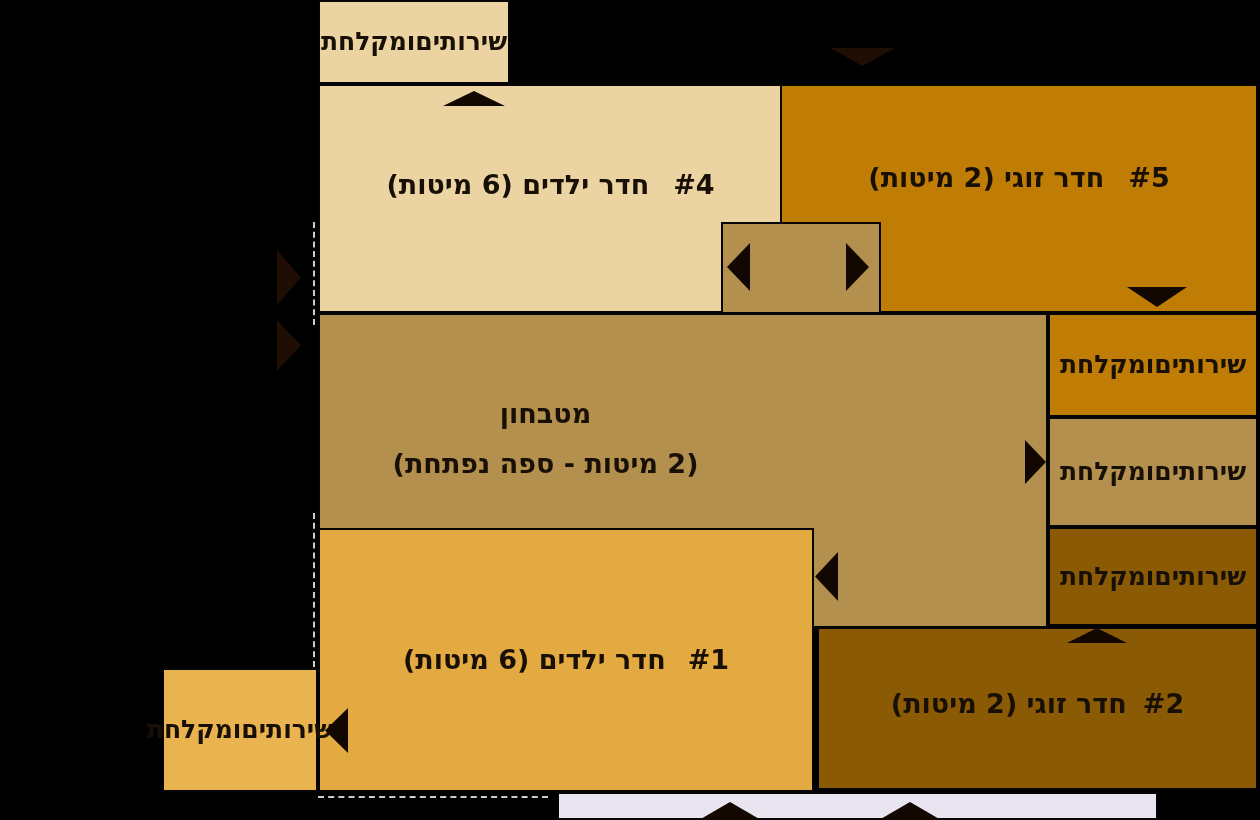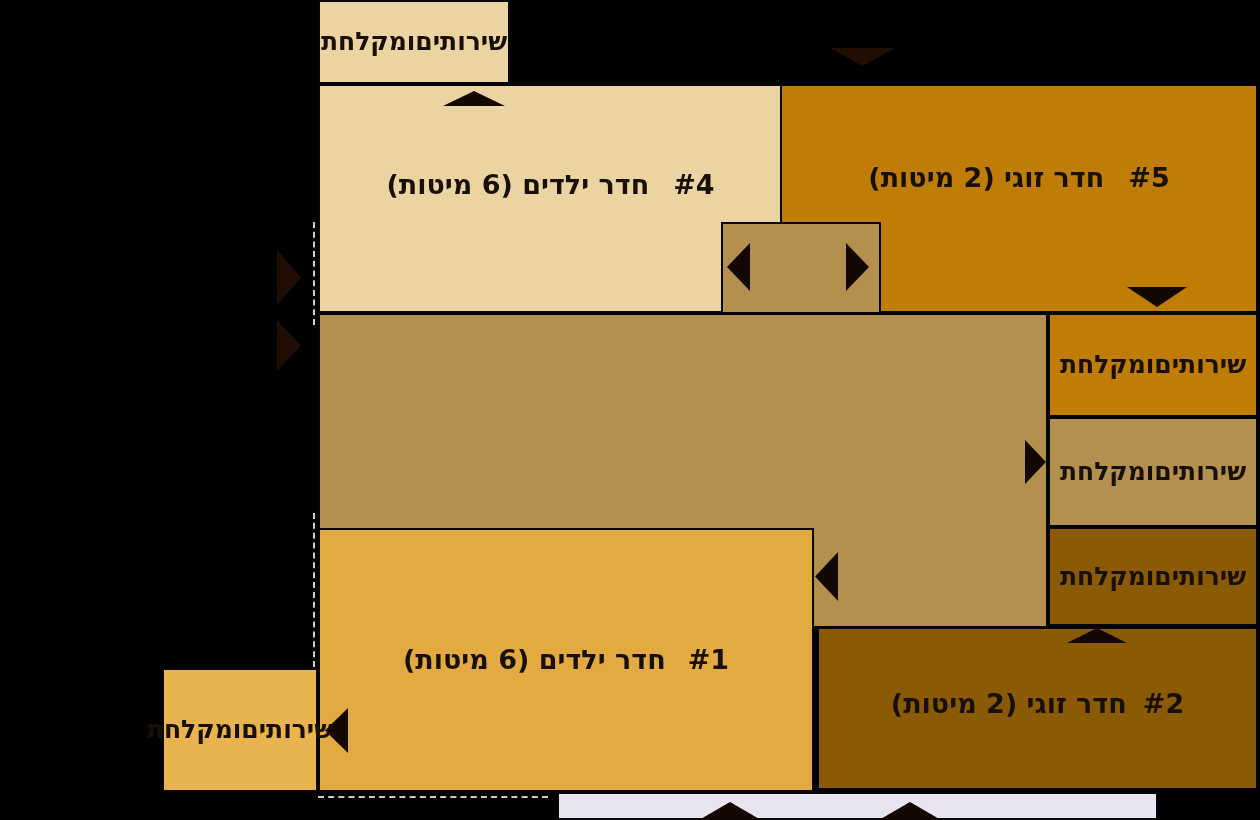--- a/index.html
+++ b/index.html
@@ -77,20 +77,24 @@
   <div class="box" id="room4" style="background-color: rgb(236, 212, 162);">
     <div class="room-number" dir="ltr">#4</div>
     <div class="room-label" dir="rtl">חדר ילדים  (6 מיטות)</div>
   </div>
 
   <div class="box" id="room5" style="background-color: rgb(191, 125, 6);">
     <div class="room-number" dir="ltr">#5</div>
     <div class="room-label" dir="rtl">חדר זוגי (2 מיטות)</div>
   </div>
 
+  <div id="kitchen-text">
+    <div class="room-label" dir="rtl">מטבחון</div>
+    <div class="room-label" dir="rtl">(2 מיטות - ספה נפתחת)</div>
+  </div>
 
   <div class="box" id="room1" style="background-color: rgb(227, 170, 65);">
     <div class="room-number" dir="ltr">#1</div>
     <div class="room-label" dir="rtl">חדר ילדים  (6 מיטות)</div>
   </div>
 
   <div class="box" id="room2" style="background-color: rgb(139, 90, 5);">
     <div class="room-number" dir="ltr">#2</div>
     <div class="room-label" dir="rtl">חדר זוגי (2 מיטות)</div>
   </div>

